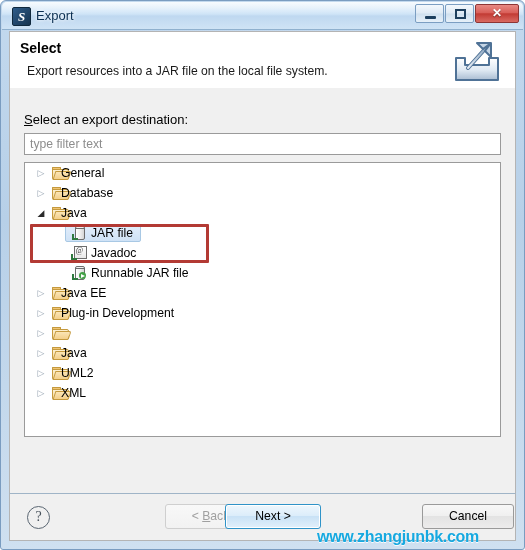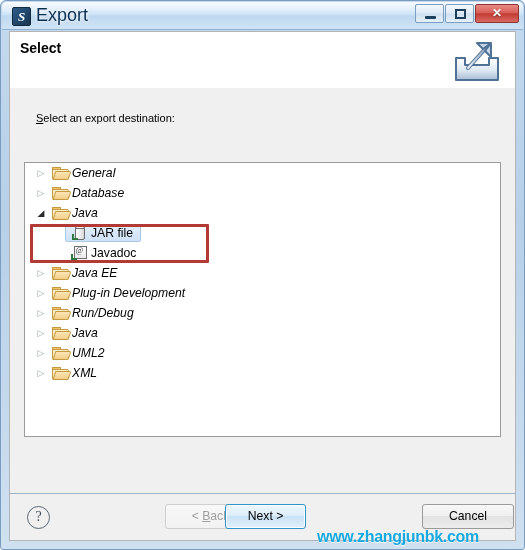--- a/index.html
+++ b/index.html
@@ -54,21 +54,21 @@
   }
   #app-icon .glyph {
     position:absolute; left:0; top:-1px; width:17px; height:19px;
     color:#ffffff; font-family:"Liberation Serif", serif;
     font-style: italic; font-weight: bold;
     font-size: 13px; text-align:center; line-height:19px;
   }
   #window-title {
     position: absolute;
     left: 34px; top: 5px;
-    font-size: 18px;
+    font-size: 13px;
     color: #0b2f52;
     line-height: 17px;
     text-shadow: 0 0 3px rgba(255,255,255,.9), 0 0 5px rgba(255,255,255,.7);
   }
 
   
   .winbtn {
     position: absolute;
     top: 2px;
     height: 19px;
@@ -131,22 +131,22 @@
     position: absolute;
     left: 8px; top: 87px;
     width: 507px; height: 405px;
     box-sizing: border-box;
     background: #f0f0f0;
     border-left: 1px solid #b4b4b4;
     border-right: 1px solid #b4b4b4;
   }
   #dest-label {
     position: absolute;
-    left: 26px; top: 24px;
-    font-size: 11px;
+    left: 14px; top: 24px;
+    font-size: 13px;
     color: #000000;
   }
   .mnem { text-decoration: underline; }
 
   #filter-input {
     position: absolute;
     left: 14px; top: 45px;
     width: 477px; height: 22px;
     box-sizing: border-box;
     background: #ffffff;
@@ -190,21 +190,21 @@
   .t-icon {
     position: absolute;
     width: 16px; height: 16px;
     top: 2px;
   }
   .t-label { position: absolute; }
 
   
   .d0 .twisty { left: 8px; }
   .d0 .t-icon { left: 27px; }
-  .d0 .t-label{ left: 47px; font-style: italic; }
+  .d0 .t-label{ left: 36px; }
   .d1 .t-icon { left: 46px; }
   .d1 .t-label{ left: 66px; }
 
   
   .folder {
     position: relative;
   }
   .folder .tab {
     position:absolute; left:0; top:2px; width:7px; height:3px;
     background:#f0c474; border:1px solid #c59a3e; border-bottom:none;
@@ -332,21 +332,21 @@
     border: 1px solid #cfcfcf;
     color: #a0a0a0;
   }
   .dlgbtn.default {
     background: linear-gradient(180deg,#eef7fd 0%, #dcedfa 46%, #c9e2f6 50%, #e2f0fb 100%);
     border: 1px solid #2f93c8;
     color: #000000;
     box-shadow: inset 0 0 0 1px #ffffff;
   }
   #btn-back   { left: 126px; width: 91px; margin-left: 29px; }
-  #btn-next   { left: 215px; width: 81px; }
+  #btn-next   { left: 215px; width: 96px; }
   #btn-finish { left: 316px; width: 92px; }
   #btn-cancel { left: 412px; width: 92px; }
 
   
   #watermark {
     position: absolute;
     left: 316px; top: 527px;
     font-family: "Liberation Sans", sans-serif;
     font-size: 16px;
     font-weight: bold;
@@ -376,20 +376,21 @@
     <div class="winbtn" id="btn-max">
       <div class="maxsq"></div>
     </div>
     <div class="winbtn" id="btn-close">
       <div class="ico">✕</div>
     </div>
   </div>
 
   <div id="header">
     <div id="header-title">Select</div>
+    <div id="header-desc">Export resources into a JAR file on the local file system.</div>
     <div id="header-icon">
       <svg width="56" height="50" viewBox="0 0 56 50">
         <defs>
           <linearGradient id="trayg" x1="0" y1="0" x2="0" y2="1">
             <stop offset="0%" stop-color="#ffffff"></stop>
             <stop offset="55%" stop-color="#dfe9f3"></stop>
             <stop offset="100%" stop-color="#a9bdd2"></stop>
           </linearGradient>
           <linearGradient id="arrg" x1="0" y1="1" x2="1" y2="0">
             <stop offset="0%" stop-color="#e8eff7"></stop>
@@ -401,31 +402,33 @@
         <path d="M19 32 L36 13" stroke="url(#arrg)" stroke-width="2" stroke-linecap="round" fill="none"></path>
         <path d="M42 7 L42 21 L36 15 Z M42 7 L28 7 L34 13 Z" fill="#c6d6e6" stroke="#4f7296" stroke-width="2" stroke-linejoin="round"></path>
       </svg>
     </div>
   </div>
 
   <div id="body-area">
 
     <div id="dest-label"><span class="mnem">S</span><span>elect an export destination:</span></div>
 
+    <input id="filter-input" type="text" placeholder="type filter text" style="">
 
     <div id="tree">
       <div id="tree-rows">
           <div class="tree-row d0"><span class="twisty collapsed">▷</span><span class="t-icon folder"><span class="tab"></span><span class="body"></span><span class="flap"></span></span><span class="t-label">General</span></div>
           <div class="tree-row d0"><span class="twisty collapsed">▷</span><span class="t-icon folder"><span class="tab"></span><span class="body"></span><span class="flap"></span></span><span class="t-label">Database</span></div>
           <div class="tree-row d0"><span class="twisty expanded">◢</span><span class="t-icon folder"><span class="tab"></span><span class="body"></span><span class="flap"></span></span><span class="t-label">Java</span></div>
           <div class="tree-row d1"><span class="selbox" style="width: 76px;"></span><span class="t-icon jar"><span class="lid"></span><span class="can"></span><span class="corner"></span></span><span class="t-label">JAR file</span></div>
           <div class="tree-row d1"><span class="t-icon jdoc"><span class="page"></span><span class="at">@</span><span class="corner"></span></span><span class="t-label">Javadoc</span></div>
+          <div class="tree-row d1"><span class="t-icon jar"><span class="lid"></span><span class="can"></span><span class="corner"></span><span class="runarrow"></span></span><span class="t-label">Runnable JAR file</span></div>
           <div class="tree-row d0"><span class="twisty collapsed">▷</span><span class="t-icon folder"><span class="tab"></span><span class="body"></span><span class="flap"></span></span><span class="t-label">Java EE</span></div>
           <div class="tree-row d0"><span class="twisty collapsed">▷</span><span class="t-icon folder"><span class="tab"></span><span class="body"></span><span class="flap"></span></span><span class="t-label">Plug-in Development</span></div>
-          <div class="tree-row d0"><span class="twisty collapsed">▷</span><span class="t-icon folder"><span class="tab"></span><span class="body"></span><span class="flap"></span></span><span class="t-label">Run/Debug</span></div>
+          <div class="tree-row d0"><span class="twisty collapsed">▷</span><span class="t-icon folder"><span class="tab"></span><span class="body"></span><span class="flap"></span></span></div>
           <div class="tree-row d0"><span class="twisty collapsed">▷</span><span class="t-icon folder"><span class="tab"></span><span class="body"></span><span class="flap"></span></span><span class="t-label">Java</span></div>
           <div class="tree-row d0"><span class="twisty collapsed">▷</span><span class="t-icon folder"><span class="tab"></span><span class="body"></span><span class="flap"></span></span><span class="t-label">UML2</span></div>
           <div class="tree-row d0"><span class="twisty collapsed">▷</span><span class="t-icon folder"><span class="tab"></span><span class="body"></span><span class="flap"></span></span><span class="t-label">XML</span></div>
         </div>
       <div id="annot-box" style="border-color: rgb(179, 58, 52);"></div>
     </div>
   </div>
 
   <div id="buttonbar">
     <div id="help-btn">?</div>

